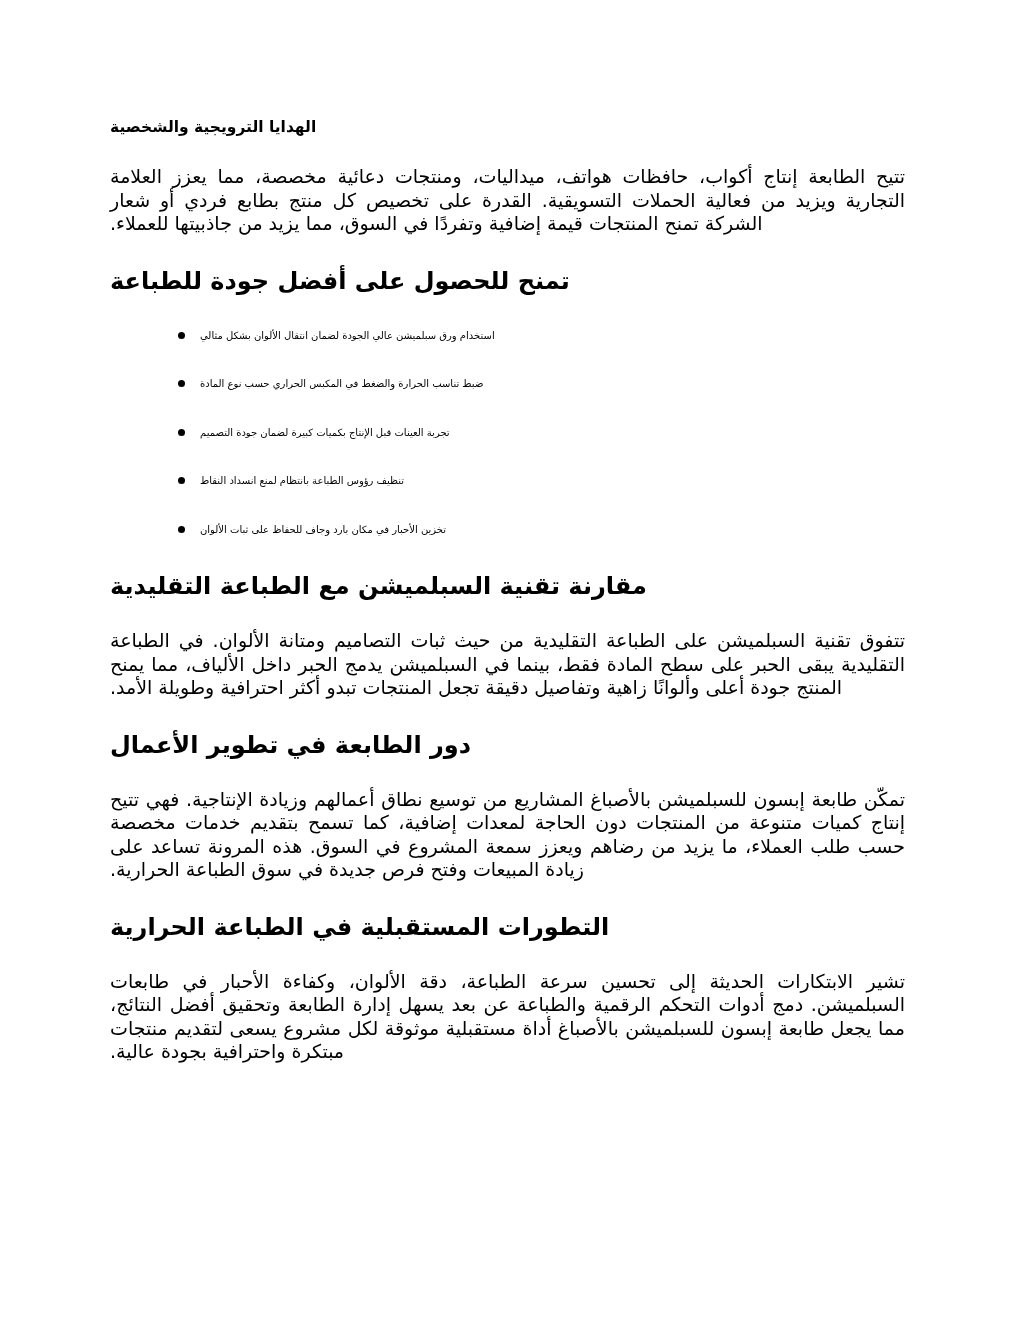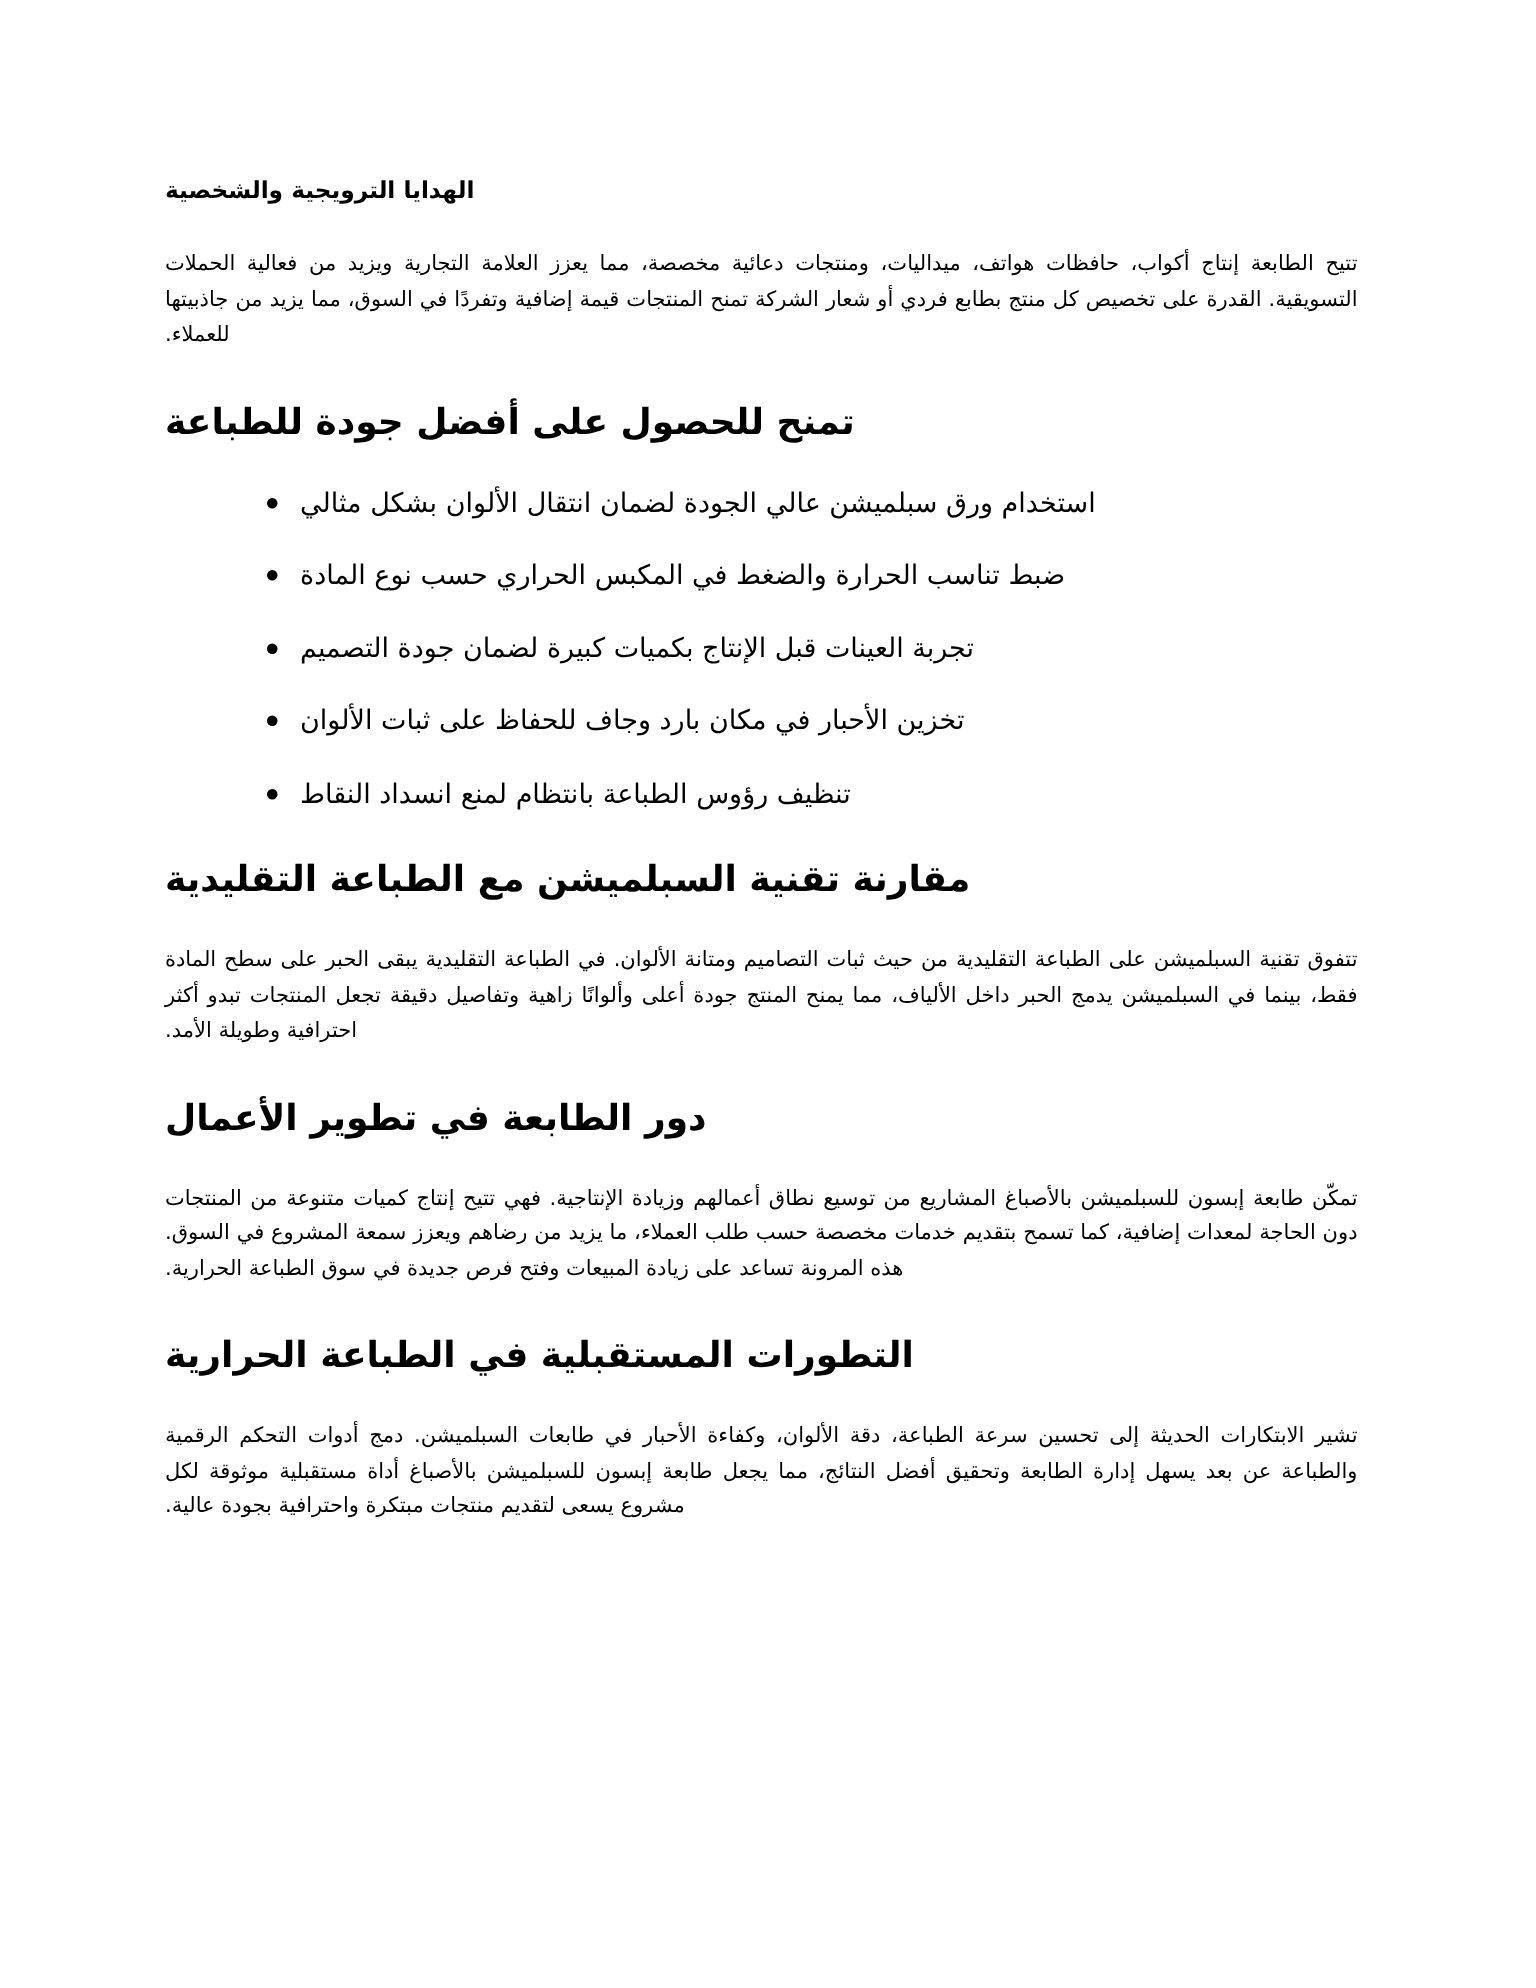--- a/index.html
+++ b/index.html
@@ -41,37 +41,37 @@
     font-weight: bold;
     line-height: 30px;
     margin: 30px 0 28px 0;
   }
 
   
   .para {
     direction: rtl;
     text-align: justify;
     text-align-last: left;
-    font-size: 14px;
+    font-size: 19px;
     line-height: 23.5px;
     margin: 0;
   }
 
   
   ul.tips {
     direction: ltr;
     text-align: left;
     list-style: none;
     margin: 0;
     padding: 0;
   }
   ul.tips li {
     position: relative;
     padding-left: 90px;
-    font-size: 18px;
+    font-size: 10px;
     line-height: 23.5px;
     margin-bottom: 25px;
   }
   ul.tips li .dot {
     position: absolute;
     left: 68px;
     top: 8px;
     width: 7px;
     height: 7px;
     border-radius: 50%;
@@ -98,25 +98,25 @@
       <li>
         <span class="dot"></span>
         <span>ضبط تناسب الحرارة والضغط في المكبس الحراري حسب نوع المادة</span>
       </li>
       <li>
         <span class="dot"></span>
         <span>تجربة العينات قبل الإنتاج بكميات كبيرة لضمان جودة التصميم</span>
       </li>
       <li>
         <span class="dot"></span>
-        <span>تخزين الأحبار في مكان بارد وجاف للحفاظ على ثبات الألوان</span>
+        <span>تنظيف رؤوس الطباعة بانتظام لمنع انسداد النقاط</span>
       </li>
       <li>
         <span class="dot"></span>
-        <span>تنظيف رؤوس الطباعة بانتظام لمنع انسداد النقاط</span>
+        <span>تخزين الأحبار في مكان بارد وجاف للحفاظ على ثبات الألوان</span>
       </li>
     </ul>
 
     <h2 class="h-big">مقارنة تقنية السبلميشن مع الطباعة التقليدية</h2>
     <p class="para">تتفوق تقنية السبلميشن على الطباعة التقليدية من حيث ثبات التصاميم ومتانة الألوان. في الطباعة التقليدية يبقى الحبر على سطح المادة فقط، بينما في السبلميشن يدمج الحبر داخل الألياف، مما يمنح المنتج جودة أعلى وألوانًا زاهية وتفاصيل دقيقة تجعل المنتجات تبدو أكثر احترافية وطويلة الأمد.</p>
 
     <h2 class="h-big">دور الطابعة في تطوير الأعمال</h2>
     <p class="para">تمكّن طابعة إبسون للسبلميشن بالأصباغ المشاريع من توسيع نطاق أعمالهم وزيادة الإنتاجية. فهي تتيح إنتاج كميات متنوعة من المنتجات دون الحاجة لمعدات إضافية، كما تسمح بتقديم خدمات مخصصة حسب طلب العملاء، ما يزيد من رضاهم ويعزز سمعة المشروع في السوق. هذه المرونة تساعد على زيادة المبيعات وفتح فرص جديدة في سوق الطباعة الحرارية.</p>
 
     <h2 class="h-big">التطورات المستقبلية في الطباعة الحرارية</h2>

